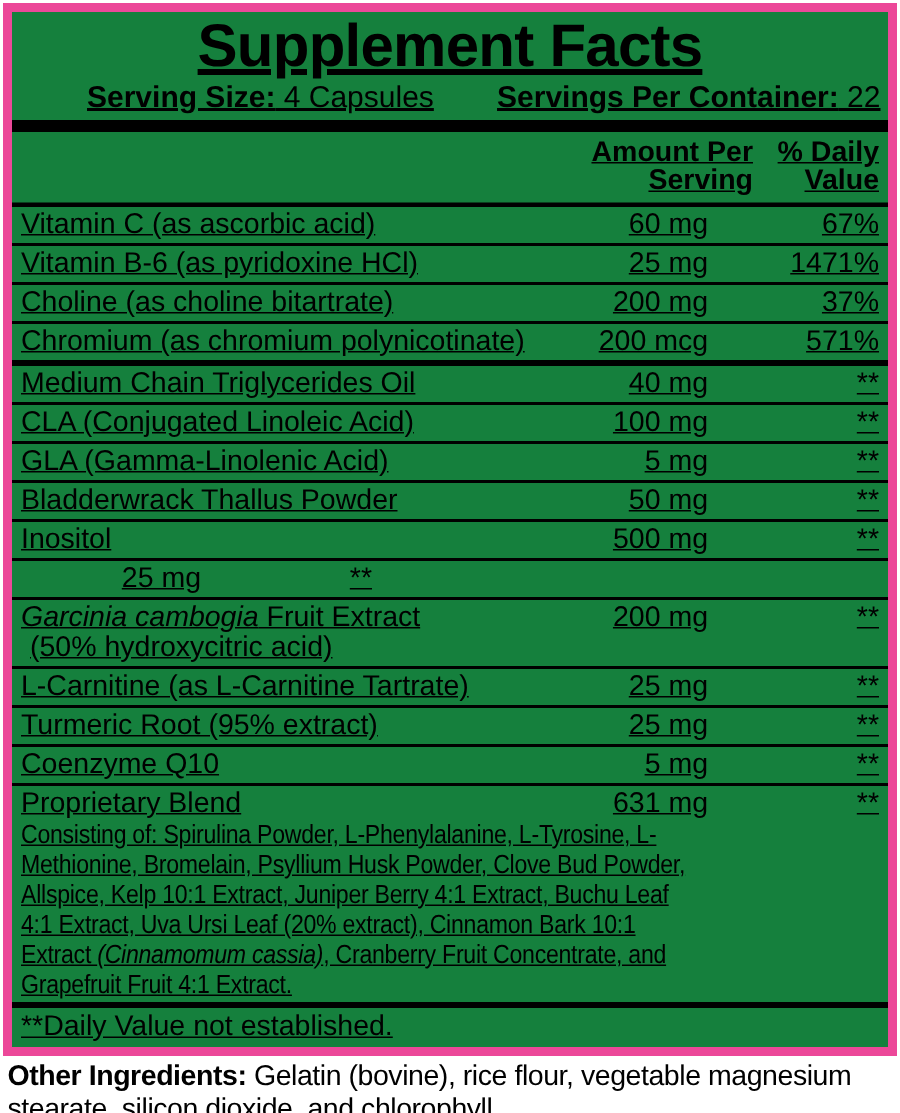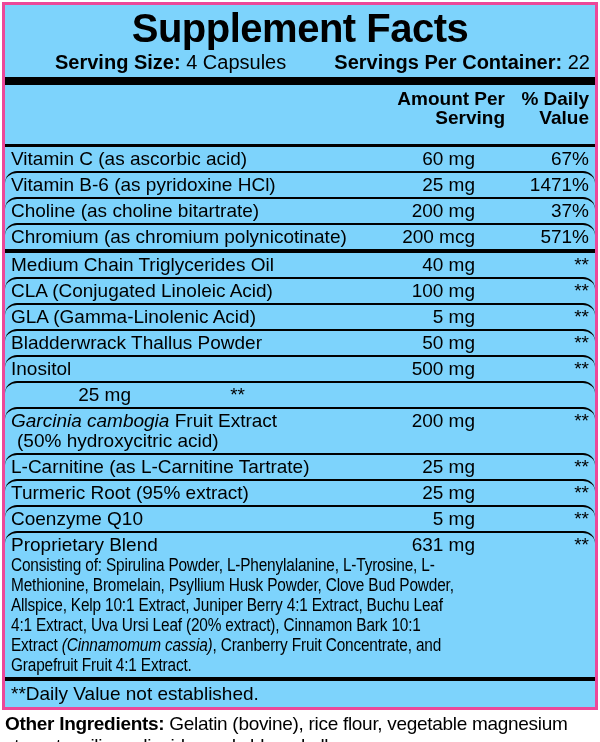--- a/index.html
+++ b/index.html
@@ -1,38 +1,38 @@
 <!DOCTYPE html>
 <html><head>
 <meta charset="utf-8">
 <style>
   * { margin:0; padding:0; box-sizing:border-box; }
   html,body { width:600px; height:742px; background:#fff; overflow:hidden; }
   body { font-family:"Liberation Sans", sans-serif; color:#000; }
 
-  .label-box { margin:2px 2px 0 2px; border:3px solid #ec4899; background:#7dd3fc; }
+  .label-box { margin:2px 2px 0 2px; border:6px solid #ec4899; background:#15803d;text-decoration:underline; }
 
   .title { text-align:center; font-weight:bold; font-size:40px; line-height:40px;
            letter-spacing:-0.5px; padding:3px 0 2px 0; }
 
   .serving-row { display:flex; justify-content:space-between; font-size:20px;
                  line-height:22px; padding:1px 5px 4px 5px;margin-left:45px; }
   .b { font-weight:bold; }
 
   .bar-lg { height:8px; background:#000; }
   .divider { height:4px; background:#000; }
 
   .header-row { display:flex; justify-content:flex-end; font-weight:bold;
                 font-size:19px; line-height:19px; text-align:right;
-                padding:4px 6px 17px 0; border-bottom:3px solid #000; }
+                padding:4px 6px 5px 0; border-bottom:3px solid #000; }
   .col-amount { width:120px; }
   .col-dv { width:84px; }
 
   .row { display:flex; align-items:flex-start; font-size:19px; line-height:20px;
-         padding:2px 6px 2px 6px; border-top:2px solid #000;border-radius:12px; }
+         padding:2px 6px 2px 6px; border-top:2px solid #000; }
   .row.first { border-top:none; }
   .name { flex:1; }
   .amount { width:120px; text-align:right; }
   .dv { width:84px; text-align:right;margin-left:30px; }
   .italic { font-style:italic; }
   .name-line2 { padding-left:6px; }
 
   .row.blend { display:block; }
   .blend-top { display:flex; align-items:flex-start; }
   .blend-desc { font-size:17.5px; line-height:20px; letter-spacing:-0.2px;

